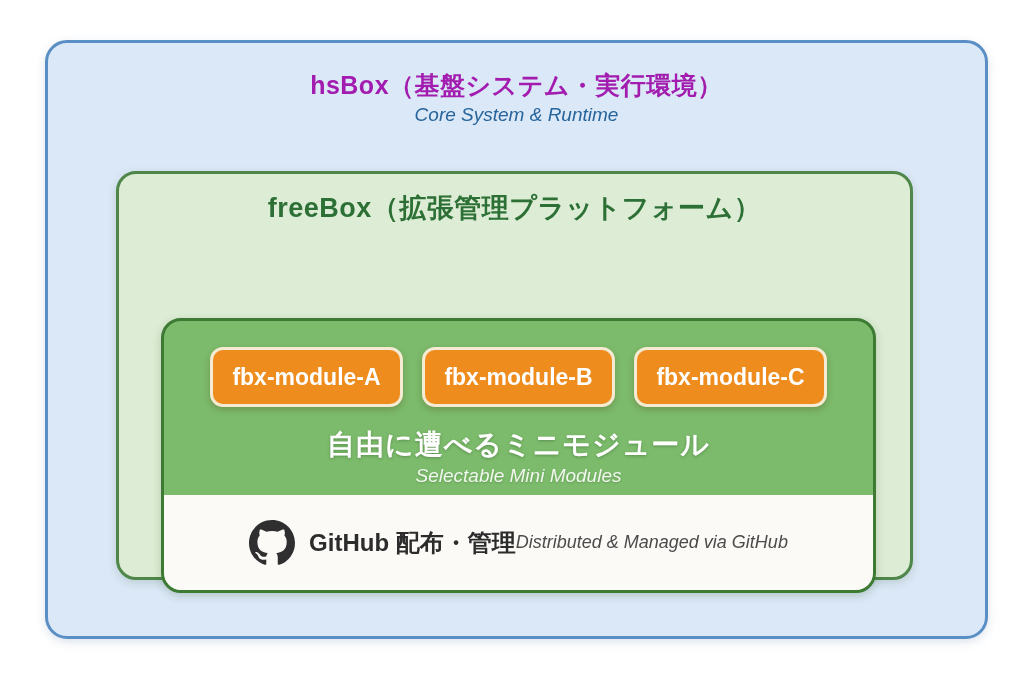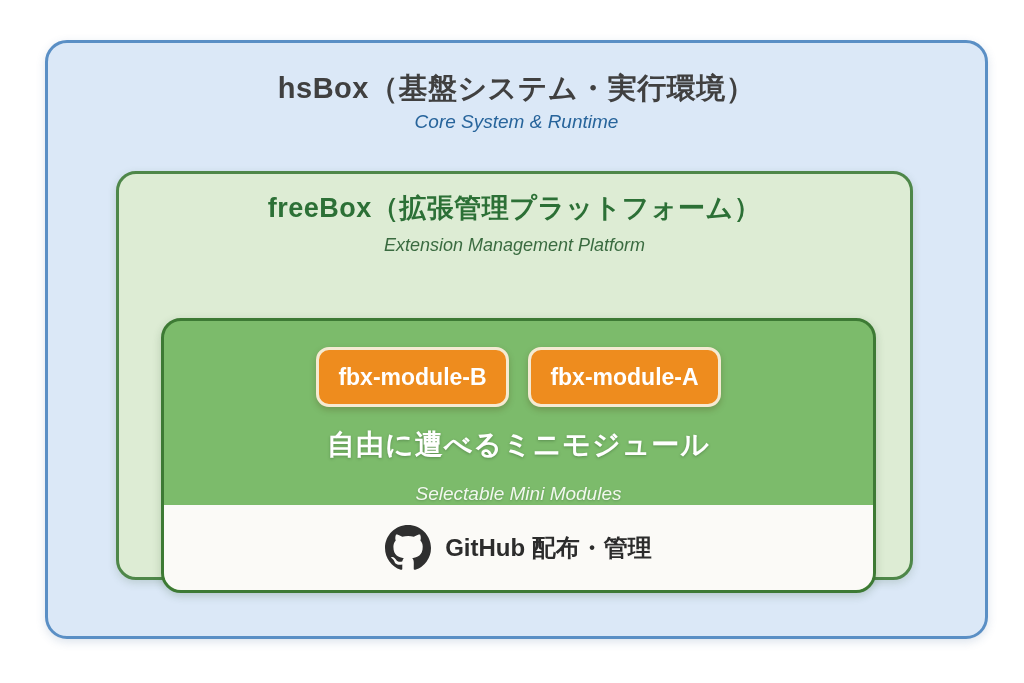--- a/index.html
+++ b/index.html
@@ -21,23 +21,23 @@
     left: 45px; top: 40px;
     width: 943px; height: 599px;
     background: #dbe8f7;
     border: 3px solid #5a8fc5;
     border-radius: 22px;
     box-shadow: 0 3px 10px rgba(60, 100, 150, 0.18);
   }
   .outer-title {
     margin-top: 26px;
     text-align: center;
-    font-size: 29px;
+    font-size: 25px;
     font-weight: 700;
-    color: #404040;
+    color: #a21caf;
     letter-spacing: 0.5px;
   }
   .outer-subtitle {
     margin-top: 2px;
     text-align: center;
     font-size: 19px;
     font-style: italic;
     color: #27649b;
   }
 
@@ -102,21 +102,21 @@
   .inner-caption {
     margin-top: 19px;
     text-align: center;
     font-size: 28px;
     font-weight: 700;
     color: #ffffff;
     text-shadow: 0 1px 3px rgba(30, 60, 30, 0.35);
     letter-spacing: 1px;
   }
   .inner-caption-en {
-    margin-top: 19px;
+    margin-top: 1px;
     text-align: center;
     font-size: 19px;
     font-style: italic;
     color: #f1f8ee;
     text-shadow: 0 1px 2px rgba(30, 60, 30, 0.25);
   }
 
   
   .github-footer {
     margin-top: auto;
@@ -149,38 +149,39 @@
 <body>
 
 <div class="canvas">
 
   <div class="outer-box">
     <div class="outer-title">hsBox（基盤システム・実行環境）</div>
     <div class="outer-subtitle">Core System &amp; Runtime</div>
 
     <div class="middle-box">
       <div class="middle-title">freeBox（拡張管理プラットフォーム）</div>
-      <div class="middle-subtitle">Extension Management Platform</div>
 
       <div class="inner-box">
         <div class="modules-row">
+          <div class="module-chip">fbx-module-A</div>
           <div class="module-chip">fbx-module-B</div>
-          <div class="module-chip">fbx-module-A</div>
+          <div class="module-chip">fbx-module-C</div>
         </div>
         <div class="inner-caption">自由に遭べるミニモジュール</div>
         <div class="inner-caption-en">Selectable Mini Modules</div>
 
         <div class="github-footer">
           <span class="github-icon">
             <svg viewBox="0 0 16 16" width="46" height="46" aria-hidden="true">
               <path fill="#2f2f2f" fill-rule="evenodd" d="M8 0C3.58 0 0 3.58 0 8c0 3.54 2.29 6.53 5.47 7.59.4.07.55-.17.55-.38 0-.19-.01-.82-.01-1.49-2.01.37-2.53-.49-2.69-.94-.09-.23-.48-.94-.82-1.13-.28-.15-.68-.52-.01-.53.63-.01 1.08.58 1.23.82.72 1.21 1.87.87 2.33.66.07-.52.28-.87.51-1.07-1.78-.2-3.64-.89-3.64-3.95 0-.87.31-1.59.82-2.15-.08-.2-.36-1.02.08-2.12 0 0 .67-.21 2.2.82.64-.18 1.32-.27 2-.27s1.36.09 2 .27c1.53-1.04 2.2-.82 2.2-.82.44 1.1.16 1.92.08 2.12.51.56.82 1.27.82 2.15 0 3.07-1.87 3.75-3.65 3.95.29.25.54.73.54 1.48 0 1.07-.01 1.93-.01 2.2 0 .21.15.46.55.38A8.01 8.01 0 0 0 16 8c0-4.42-3.58-8-8-8z"></path>
             </svg>
           </span>
           <div class="github-text">
             <div class="github-title">GitHub 配布・管理</div>
+            <div class="github-subtitle">Distributed &amp; Managed via GitHub</div>
           </div>
         </div>
       </div>
 
     </div>
   </div>
 
 </div>
 
 </body></html>

